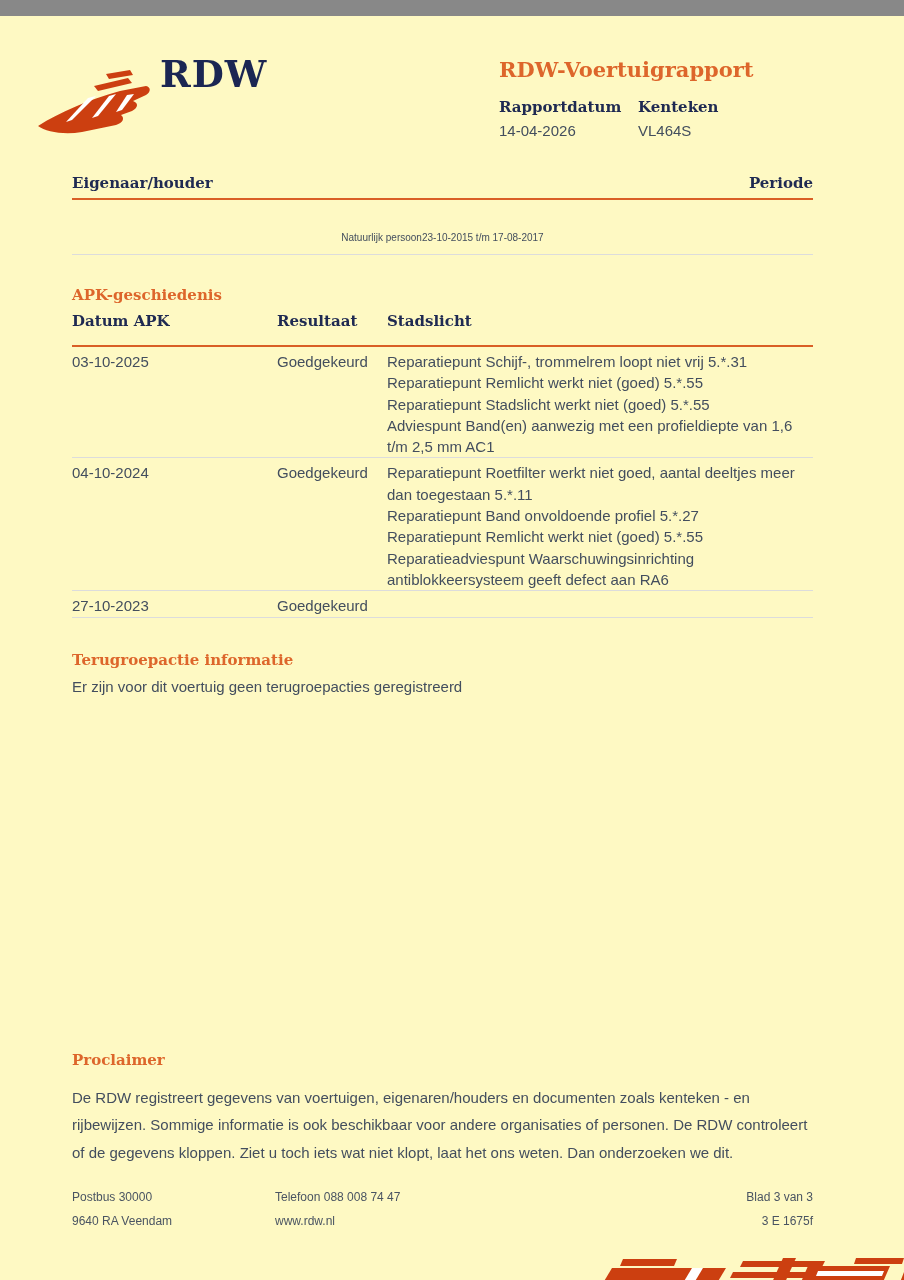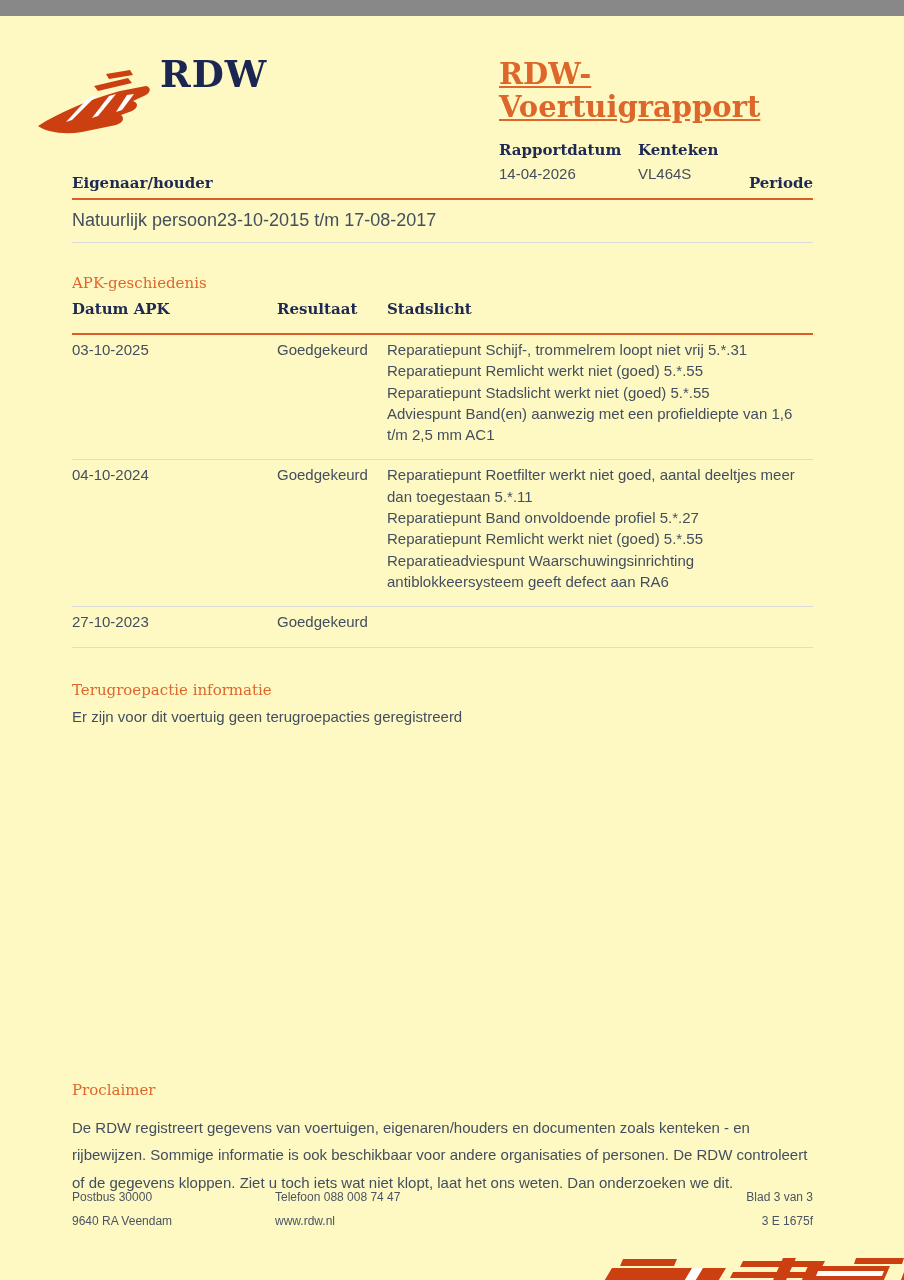--- a/index.html
+++ b/index.html
@@ -25,61 +25,61 @@
   
   .logo-svg{position:absolute;left:36px;top:44px;width:120px;height:76px;}
   .wordmark{
     position:absolute;left:160px;top:36px;
     font-family:"DejaVu Serif",serif;font-weight:bold;
     font-size:37px;color:#1B2653;letter-spacing:1px;
   }
   .header-right{position:absolute;left:499px;top:42px;width:320px;}
   .doc-title{
     font-family:"DejaVu Serif",serif;font-weight:bold;
-    font-size:29px;color:var(--accent-orange);line-height:1.15;text-decoration:underline;
+    font-size:21px;color:var(--accent-orange);line-height:1.15;
   }
   .meta-row{display:flex;margin-top:16px;}
   .meta-col{width:139px;}
   .meta-label{
     font-family:"DejaVu Serif",serif;font-weight:bold;
     font-size:15px;color:var(--navy);
   }
   .meta-value{font-size:15px;margin-top:6px;color:var(--body-text);}
   
   .content{position:absolute;left:72px;top:0;width:741px;}
   .serif-head{
     font-family:"DejaVu Serif",serif;font-weight:bold;
     font-size:15px;color:var(--navy);
   }
   .orange-head{
-    font-family:"DejaVu Serif",serif;font-weight:normal;
+    font-family:"DejaVu Serif",serif;font-weight:bold;
     font-size:15px;color:var(--accent-orange);
   }
   
   .owner-section{margin-top:158px;}
   .owner-head{
     display:flex;justify-content:space-between;
     padding-bottom:6px;border-bottom:2px solid var(--rule-orange);gap:10px;
   }
   .owner-row{
-    display:flex;justify-content:flex-start;
-    font-size:18px;padding:10px 0 11px;
+    display:flex;justify-content:center;
+    font-size:10px;padding:32px 0 11px;
     border-bottom:1px solid var(--line-gray);
   }
   
   .apk-section{margin-top:31px;}
   .apk-table{margin-top:8px;}
   .apk-header{
     display:grid;grid-template-columns:205px 110px 1fr;
     padding-bottom:15px;border-bottom:2px solid var(--rule-orange);
   }
   .apk-row{
     display:grid;grid-template-columns:205px 110px 1fr;
     font-size:15px;line-height:21.3px;
-    padding:4px 0 14px;
+    padding:4px 0 0;
     border-bottom:1px solid var(--line-gray);
   }
   
   .recall-section{margin-top:33px;}
   .recall-text{font-size:15px;margin-top:9px;}
   
   .proclaimer-section{margin-top:356px;}
   .proclaimer-text{font-size:15px;line-height:27.5px;margin-top:15px;}
   
   .footer{

